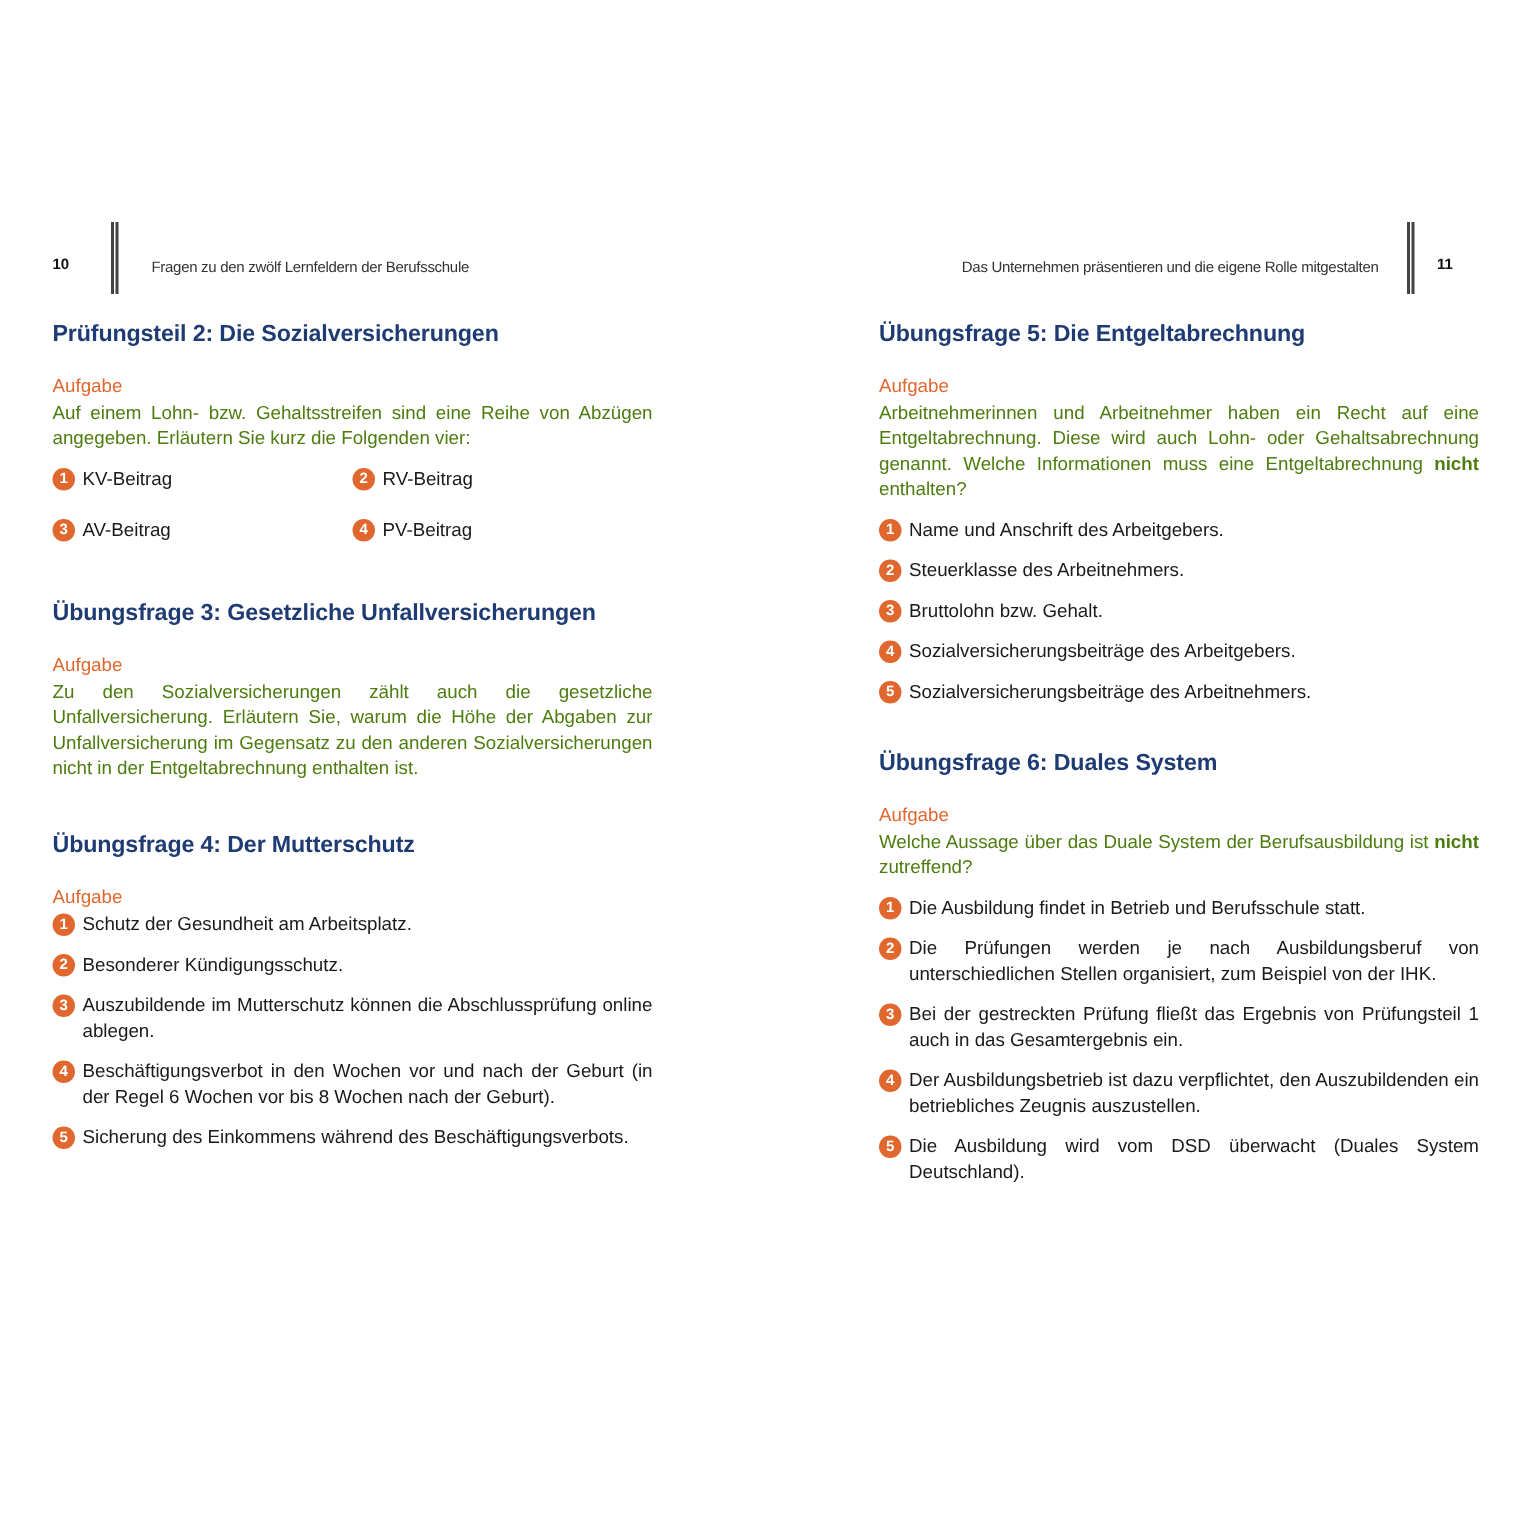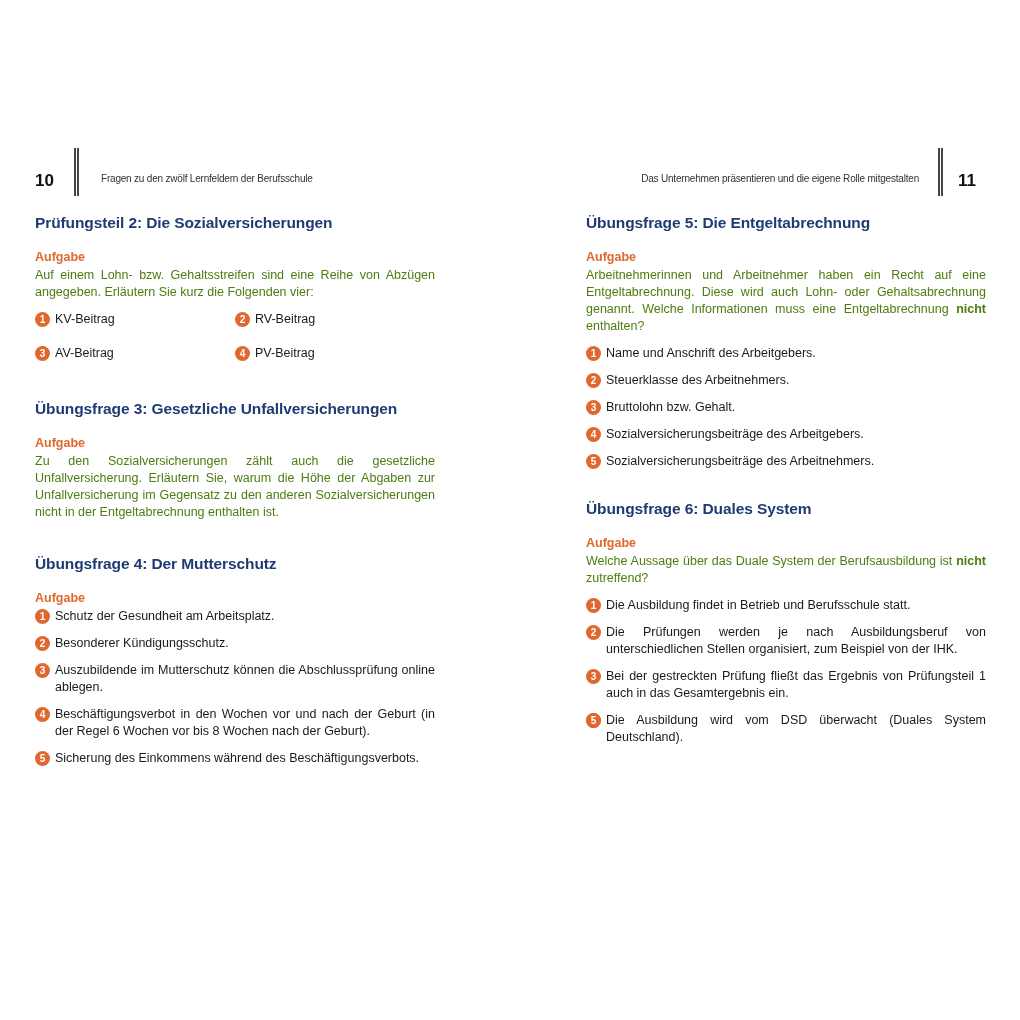--- a/index.html
+++ b/index.html
@@ -2,39 +2,39 @@
 <html><head>
 <meta charset="utf-8">
 <style>
   html, body { margin: 0; padding: 0; background: #ffffff; }
   body { width: 1020px; height: 1020px; position: relative; overflow: hidden;
          font-family: "Liberation Sans", "DejaVu Sans", sans-serif; color: #1a1a1a; }
   .page { position: absolute; top: 0; height: 1020px; }
   .page.left { left: 0; width: 510px; }
   .page.right { left: 510px; width: 510px; }
 
-  .page-num { position: absolute; top: 171px; font-size: 17px; font-weight: bold; color: #111; }
+  .page-num { position: absolute; top: 171px; font-size: 10px; font-weight: bold; color: #111; }
   .running-head { position: absolute; top: 173px; font-size: 10px; color: #333; letter-spacing: -0.2px; }
   .rule { position: absolute; top: 148px; width: 5px; height: 48px;
           border-left: 2px solid #444; border-right: 2px solid #444; box-sizing: border-box; }
 
   .left .page-num { left: 35px; }
   .left .rule { left: 74px; }
   .left .running-head { left: 101px; }
   .right .page-num { left: 448px; }
   .right .rule { left: 428px; }
   .right .running-head { right: 101px; text-align: left; }
 
   .column { position: absolute; top: 214px; width: 400px; }
   .left .column { left: 35px; }
   .right .column { left: 76px; }
 
   .section { margin-bottom: 28px; }
   .q-title { font-size: 15.5px; font-weight: bold; color: #1f3b73; margin: 0 0 18px 0; letter-spacing: -0.1px; }
-  .task-label { font-size: 12.5px; font-weight: bold; color: #e0672d; margin: 0 0 2px 0; line-height: 15px; }
+  .task-label { font-size: 12.5px; font-weight: normal; color: #e0672d; margin: 0 0 2px 0; line-height: 15px; }
   .task-text { font-size: 12.5px; line-height: 17px; text-align: justify; margin: 0 0 10px 0; color: #4d7c0f; }
   .task-text b { font-weight: bold; }
 
   .options { list-style: none; margin: 0; padding: 0; }
   .opt { position: relative; padding-left: 20px; font-size: 12.5px; line-height: 17px;
          margin-bottom: 10px; text-align: justify; }
   .badge { position: absolute; left: 0; top: 1px; width: 15px; height: 15px; border-radius: 50%;
            background: #e0672d; color: #fff; font-size: 10px; font-weight: bold; line-height: 15px;
            text-align: center; }
 
@@ -104,18 +104,18 @@
     </div>
 
     <div class="section" style="margin-top:30px;">
       <h2 class="q-title">Übungsfrage 6: Duales System</h2>
       <div class="task-label">Aufgabe</div>
       <p class="task-text"><span>Welche Aussage über das Duale System der Berufsausbildung ist </span><b>nicht</b><span> zutreffend?</span></p>
       <ul class="options">
         <li class="opt"><span class="badge">1</span><span>Die Ausbildung findet in Betrieb und Berufsschule statt.</span></li>
         <li class="opt"><span class="badge">2</span><span>Die Prüfungen werden je nach Ausbildungsberuf von unterschiedlichen Stellen organisiert, zum Beispiel von der IHK.</span></li>
         <li class="opt"><span class="badge">3</span><span>Bei der gestreckten Prüfung fließt das Ergebnis von Prüfungsteil 1 auch in das Gesamtergebnis ein.</span></li>
-        <li class="opt"><span class="badge">4</span></li>
+        <li class="opt"><span class="badge">4</span><span>Der Ausbildungsbetrieb ist dazu verpflichtet, den Auszubildenden ein betriebliches Zeugnis auszustellen.</span></li>
         <li class="opt"><span class="badge">5</span><span>Die Ausbildung wird vom DSD überwacht (Duales System Deutschland).</span></li>
       </ul>
     </div>
   </div>
 </div>
 
 </body></html>

